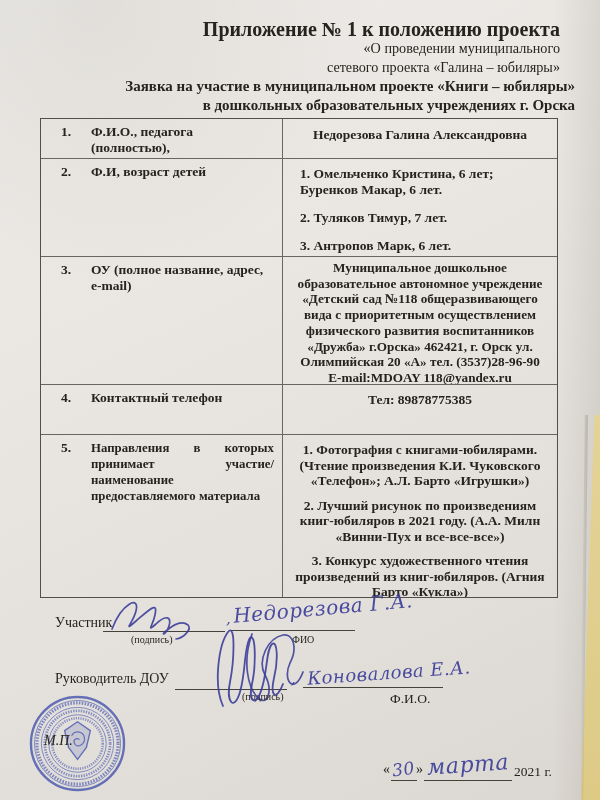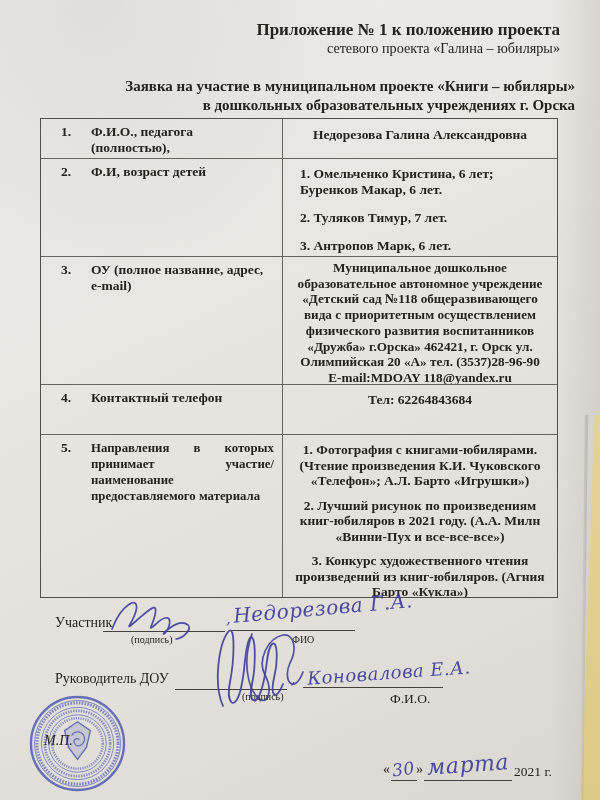--- a/index.html
+++ b/index.html
@@ -12,21 +12,21 @@
         background:radial-gradient(120% 90% at 15% 0%,rgba(120,115,105,.10) 0%,rgba(0,0,0,0) 40%),
                    linear-gradient(90deg,rgba(0,0,0,0) 92%,rgba(90,85,70,.12) 100%);}
   .desk-edge{position:absolute;right:0;top:415px;width:20px;height:385px;
         background:linear-gradient(180deg,#e4d396 0%,#dcca85 100%);
         clip-path:polygon(72% 0,100% 0,100% 100%,6% 100%);}
   .paper-edge-shadow{position:absolute;right:12px;top:415px;width:8px;height:385px;
         background:linear-gradient(90deg,rgba(0,0,0,0),rgba(100,92,70,.25));
         clip-path:polygon(60% 0,100% 0,40% 100%,0 100%);}
 
   .hdr-right{position:absolute;left:120px;right:40px;top:20px;text-align:right;line-height:19px;}
-  .hdr-b{font-weight:bold;font-size:17px;}
+  .hdr-b{font-weight:bold;font-size:20px;}
   .hdr-r{font-weight:normal;font-size:14.2px;}
   .hdr-center{position:absolute;left:20px;right:25px;top:77px;text-align:right;
         font-weight:bold;font-size:15px;line-height:19px;}
 
   .doc-table{position:absolute;left:40px;top:118px;width:518px;height:480px;
         border:1.5px solid #514f49;display:grid;grid-template-columns:241px 1fr;
         grid-template-rows:39px 98px 128px 50px auto;
         font-weight:bold;font-size:13.5px;box-sizing:border-box;}
   .cell{box-sizing:border-box;overflow:hidden;line-height:16px;}
   .bt{border-top:1px solid #68665f;}
@@ -53,20 +53,21 @@
 </head>
 <body>
 
 <div class="page">
 
   <div class="desk-edge"></div>
   <div class="paper-edge-shadow"></div>
 
   <div class="hdr-right">
     <div class="hdr-b">Приложение № 1 к положению проекта</div>
+    <div class="hdr-r">«О проведении муниципального</div>
     <div class="hdr-r">сетевого проекта «Галина – юбиляры»</div>
   </div>
   <div class="hdr-center">
     <div>Заявка на участие в муниципальном проекте «Книги – юбиляры»</div>
     <div>в дошкольных образовательных учреждениях г. Орска</div>
   </div>
 
   <div class="doc-table">
 
     <div class="cell lcell">
@@ -93,21 +94,21 @@
     </div>
     <div class="cell rcell r3 bl bt">
       <span>Муниципальное дошкольное образовательное автономное учреждение «Детский сад №118 общеразвивающего вида с приоритетным осуществлением физического развития воспитанников «Дружба» г.Орска» 462421, г. Орск ул. Олимпийская 20 «А» тел. (3537)28-96-90 E-mail:MDOAY 118@yandex.ru</span>
     </div>
 
     <div class="cell lcell bt">
       <span class="num">4.</span>
       <span class="lbl">Контактный телефон</span>
     </div>
     <div class="cell rcell bl bt" style="padding-top:7px;">
-      <span>Тел: 62264843684</span>
+      <span>Тел: 89878775385</span>
     </div>
 
     <div class="cell lcell bt">
       <span class="num">5.</span>
       <span class="lbl justify" style="font-size:12.8px;">Направления в которых принимает участие/наименование предоставляемого материала</span>
     </div>
     <div class="cell rcell tight bl bt" style="padding-top:7px;">
       <p>1. Фотография с книгами-юбилярами. (Чтение произведения К.И. Чуковского «Телефон»; А.Л. Барто «Игрушки»)</p>
       <p>2. Лучший рисунок по произведениям книг-юбиляров в 2021 году. (А.А. Милн «Винни-Пух и все-все-все»)</p>
       <p>3. Конкурс художественного чтения произведений из книг-юбиляров. (Агния Барто «Кукла»)</p>

